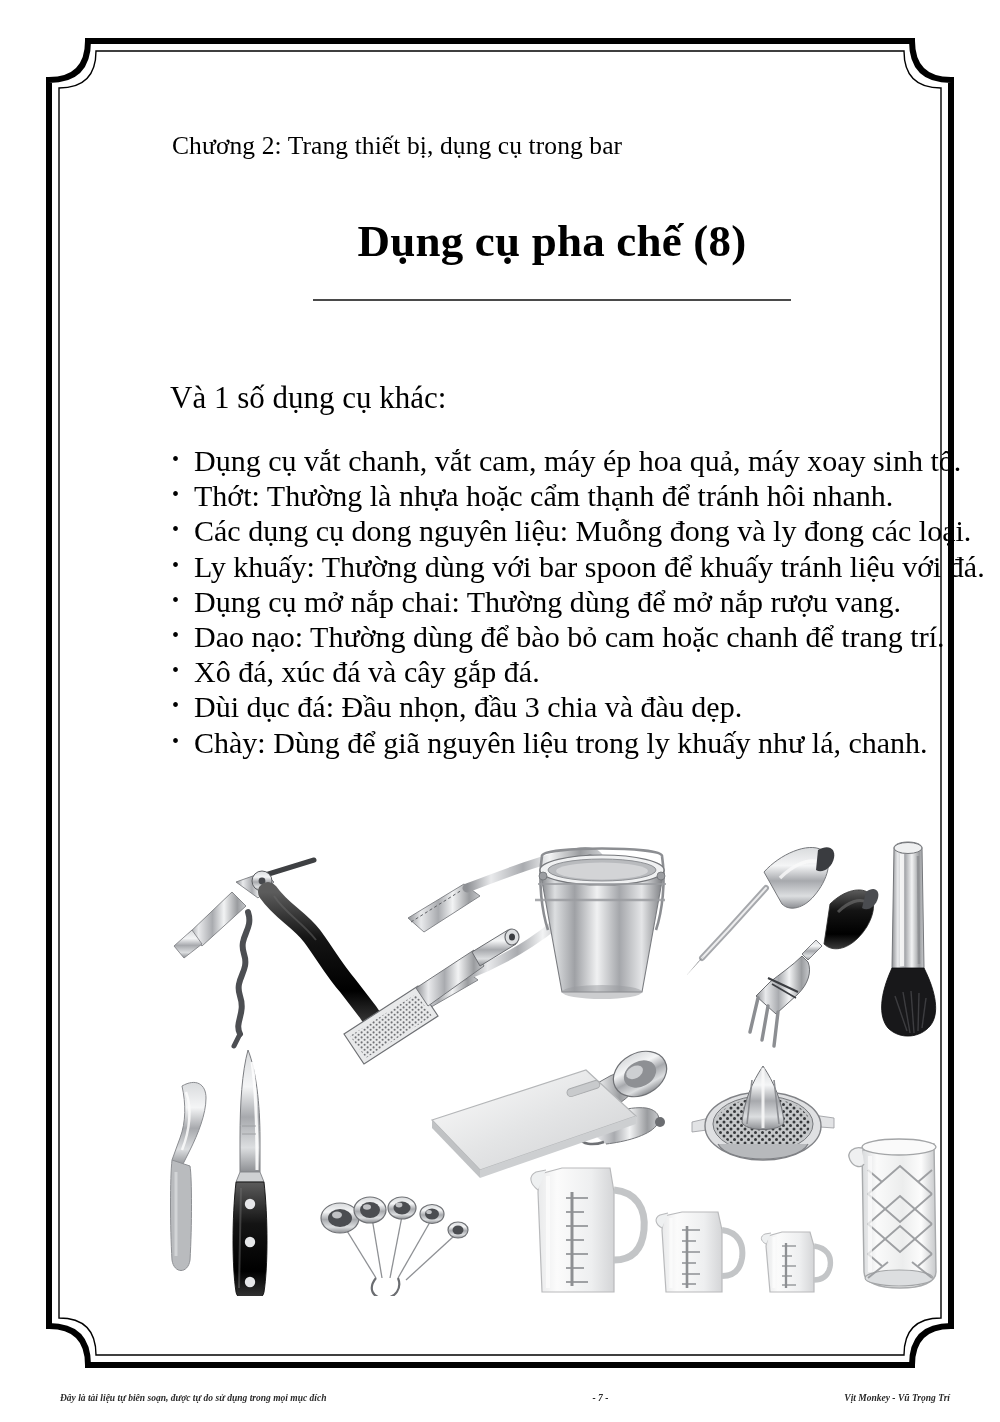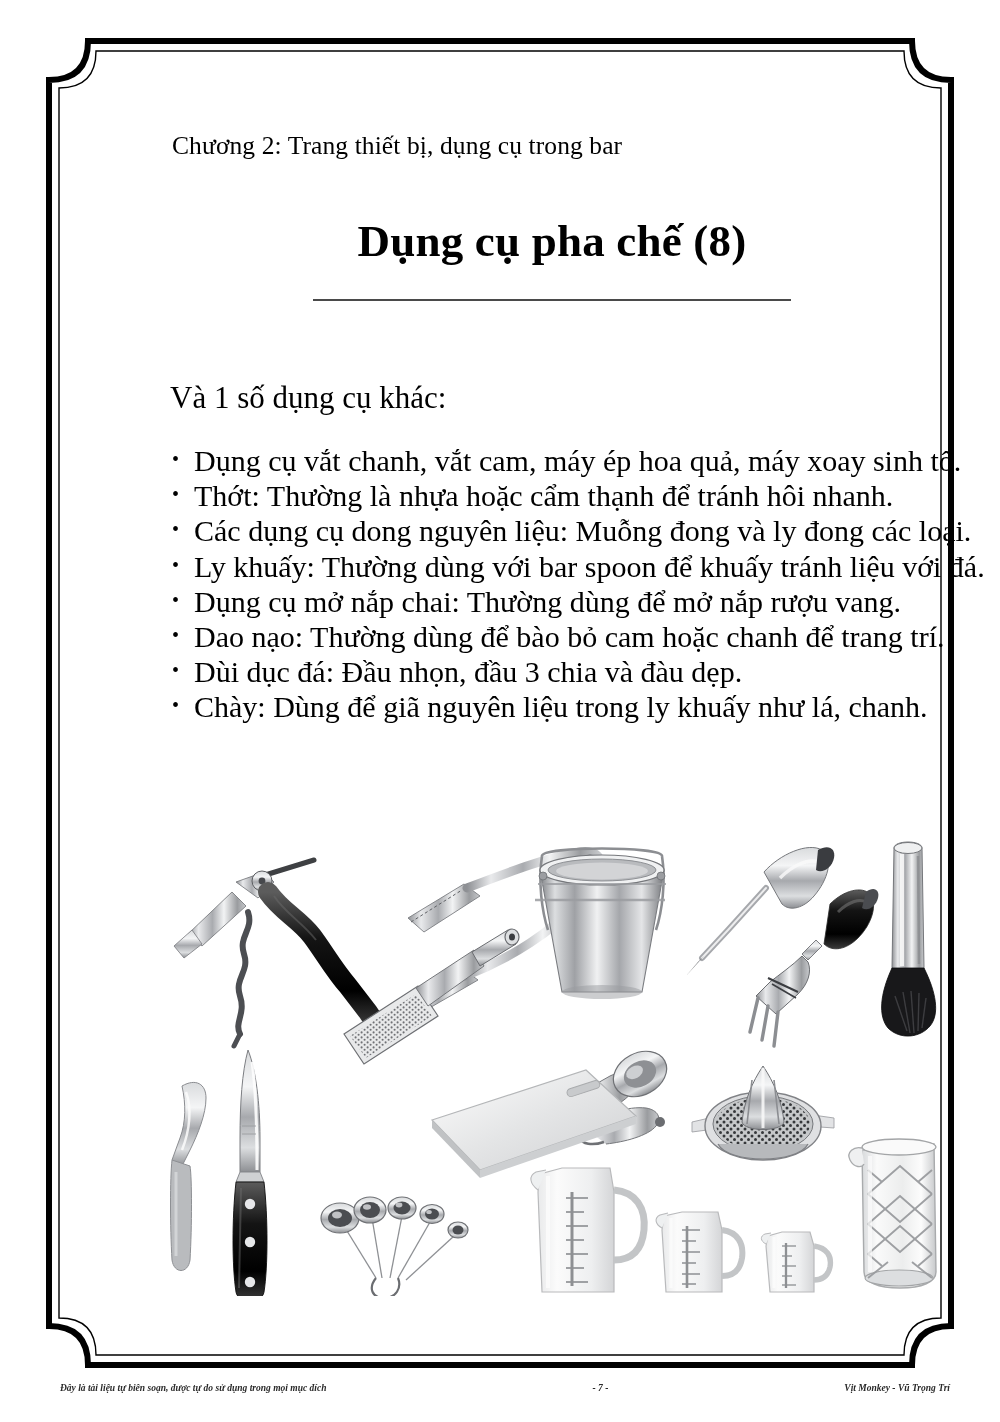--- a/index.html
+++ b/index.html
@@ -110,21 +110,21 @@
   .collage svg { display: block; width: 100%; height: 100%; }
 
   
   .footer {
     position: absolute;
     left: 60px;
     top: 1383px;
     width: 890px;
     height: 20px;
     display: flex;
-    align-items: flex-start;
+    align-items: flex-end;
     justify-content: space-between;
     font-family: "Liberation Serif", "DejaVu Serif", serif;
     font-style: italic;
     font-weight: bold;
     font-size: 9.5px;
     color: #2a2a2a;
   }
   .footer-left  { text-align: left; }
   .footer-center{ text-align: center; flex: 0 0 auto; margin-left: 30px;}
   .footer-right { text-align: right; }
@@ -167,20 +167,21 @@
 
   <div class="lead-line">Và 1 số dụng cụ khác:</div>
 
   <ul class="bullet-list">
     <li>Dụng cụ vắt chanh, vắt cam, máy ép hoa quả, máy xoay sinh tố.</li>
     <li>Thớt: Thường là nhựa hoặc cẩm thạnh để tránh hôi nhanh.</li>
     <li>Các dụng cụ dong nguyên liệu: Muỗng đong và ly đong các loại.</li>
     <li>Ly khuấy: Thường dùng với bar spoon để khuấy tránh liệu với đá.</li>
     <li>Dụng cụ mở nắp chai: Thường dùng để mở nắp rượu vang.</li>
     <li>Dao nạo: Thường dùng để bào bỏ cam hoặc chanh để trang trí.</li>
+    <li>Xô đá, xúc đá và cây gắp đá.</li>
     <li>Dùi dục đá: Đầu nhọn, đầu 3 chia và đàu dẹp.</li>
     <li>Chày: Dùng để giã nguyên liệu trong ly khuấy như lá, chanh.</li>
   </ul>
 
   <div class="collage">
     <svg viewBox="0 0 790 470" xmlns="http://www.w3.org/2000/svg">
       <defs>
         <linearGradient id="steel" x1="0" y1="0" x2="1" y2="0">
           <stop offset="0%" stop-color="#8e9094"></stop>
           <stop offset="18%" stop-color="#e9eaec"></stop>

